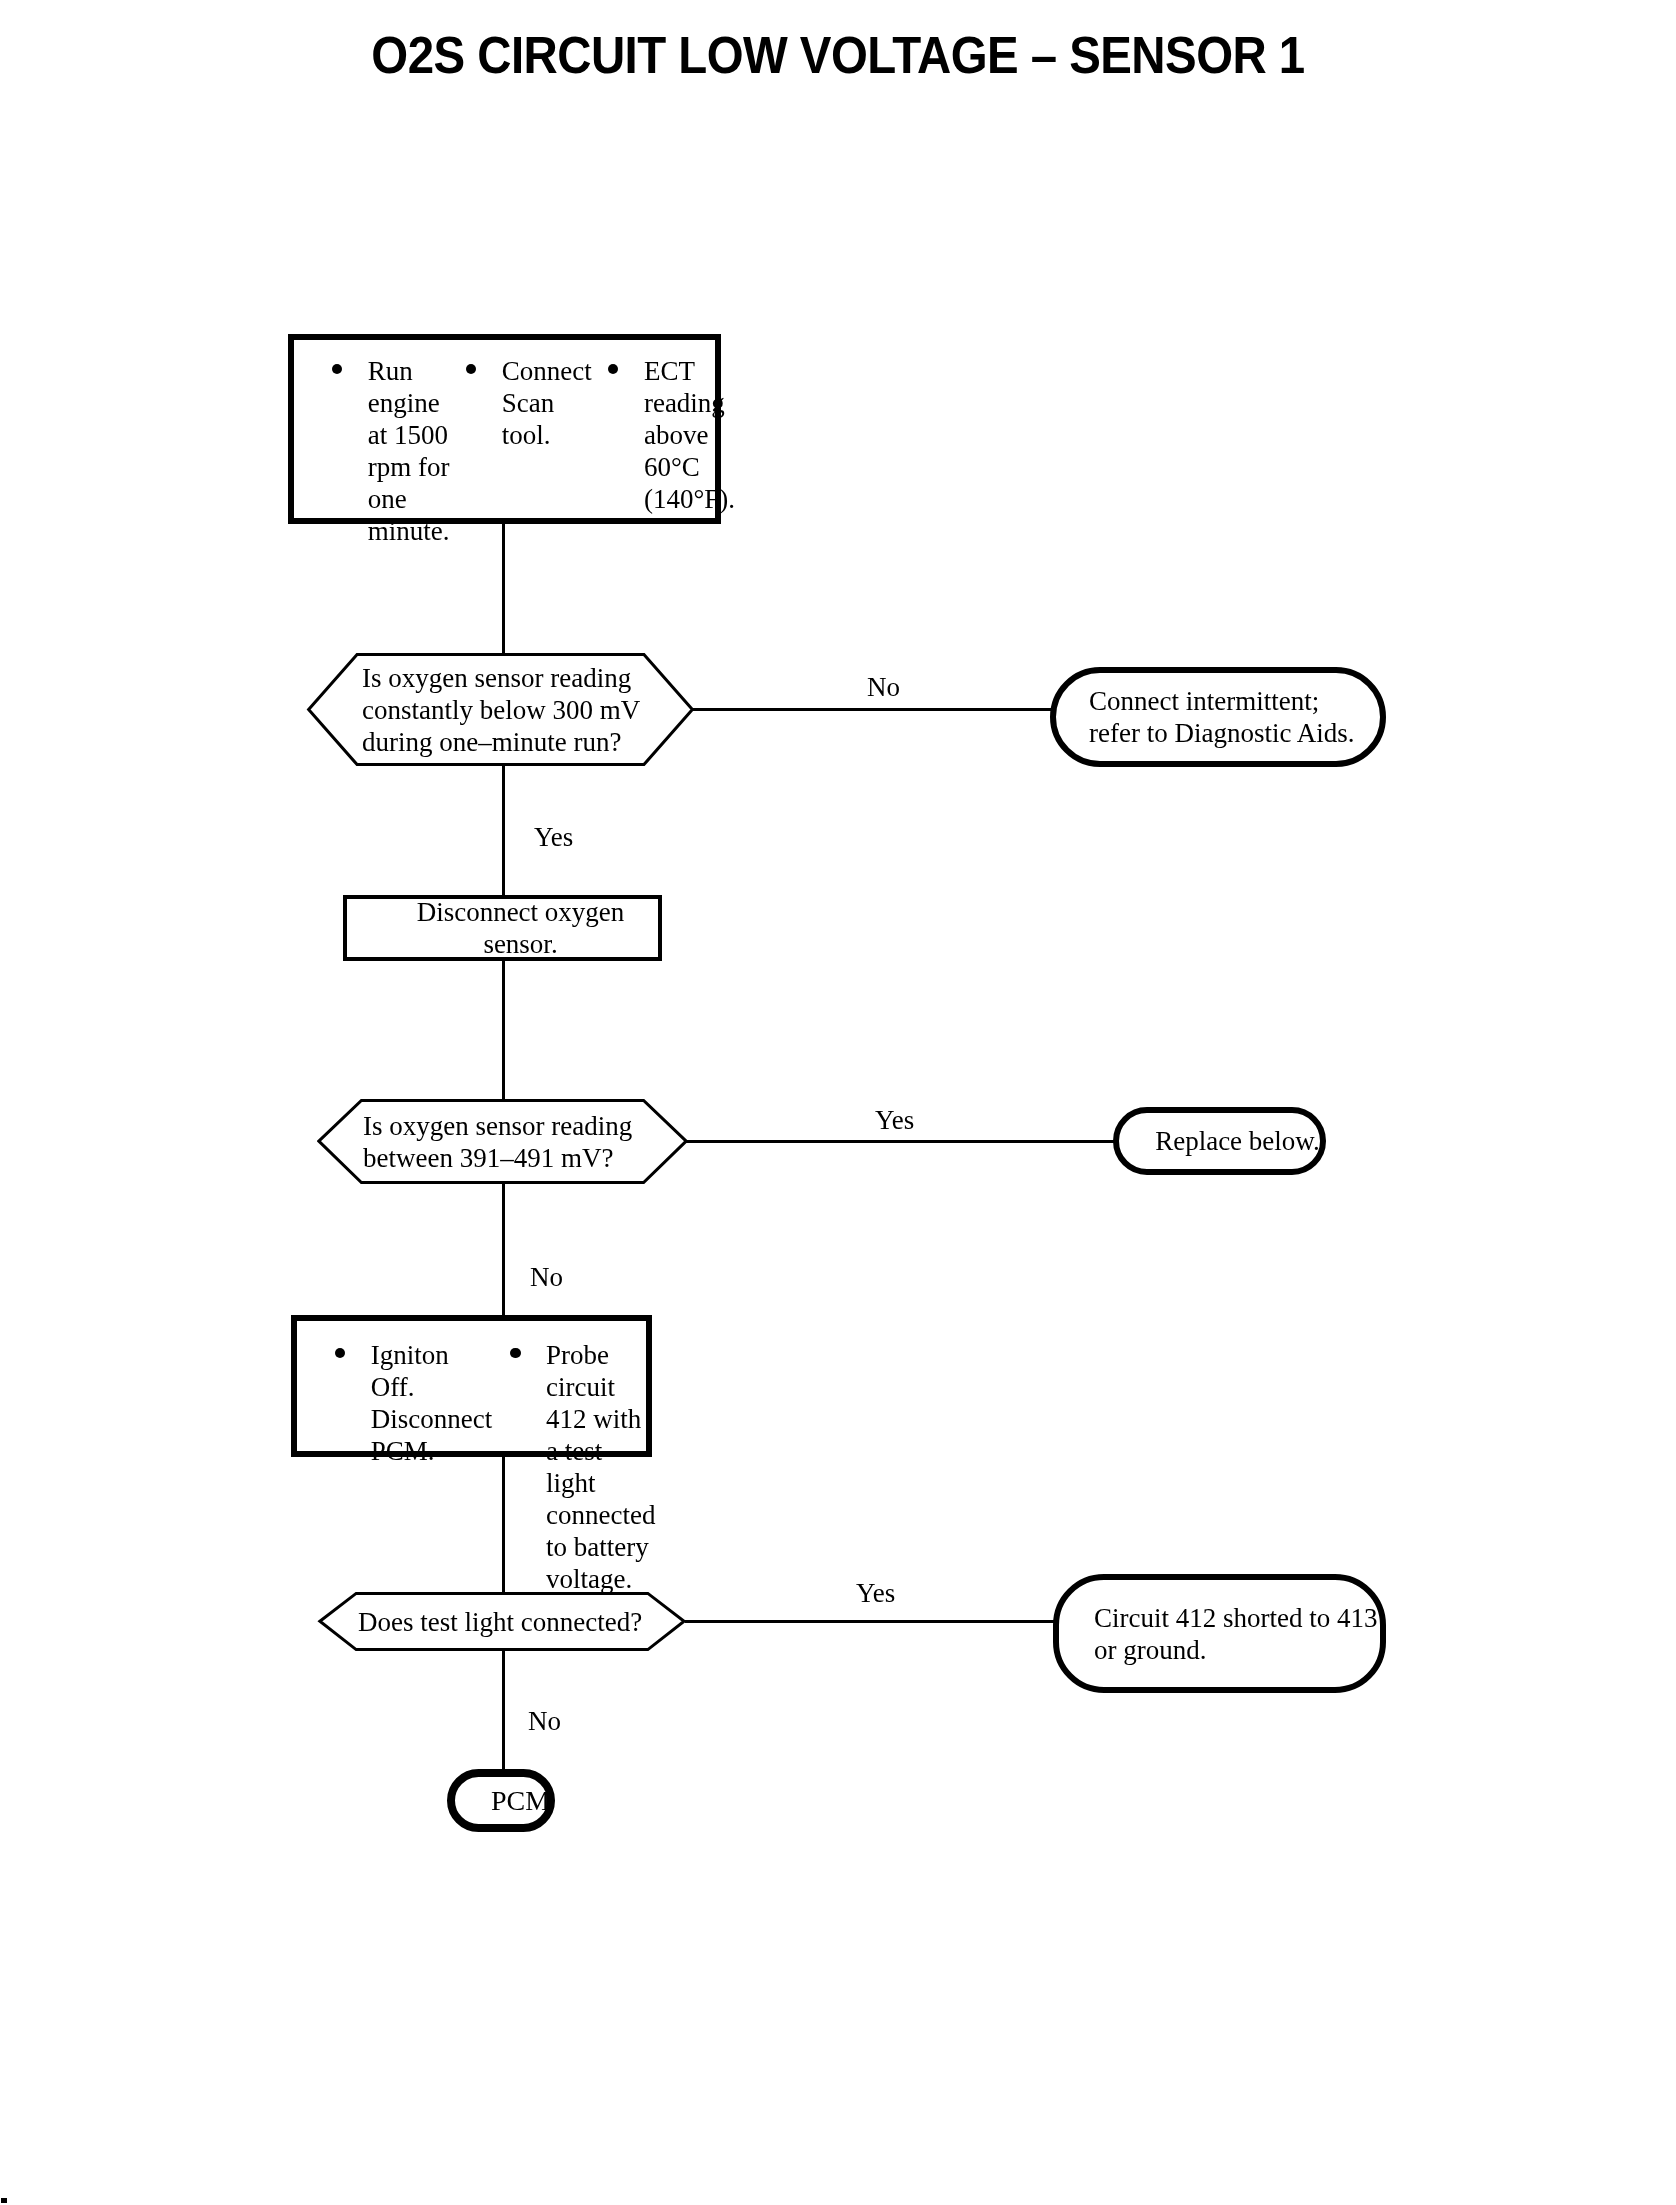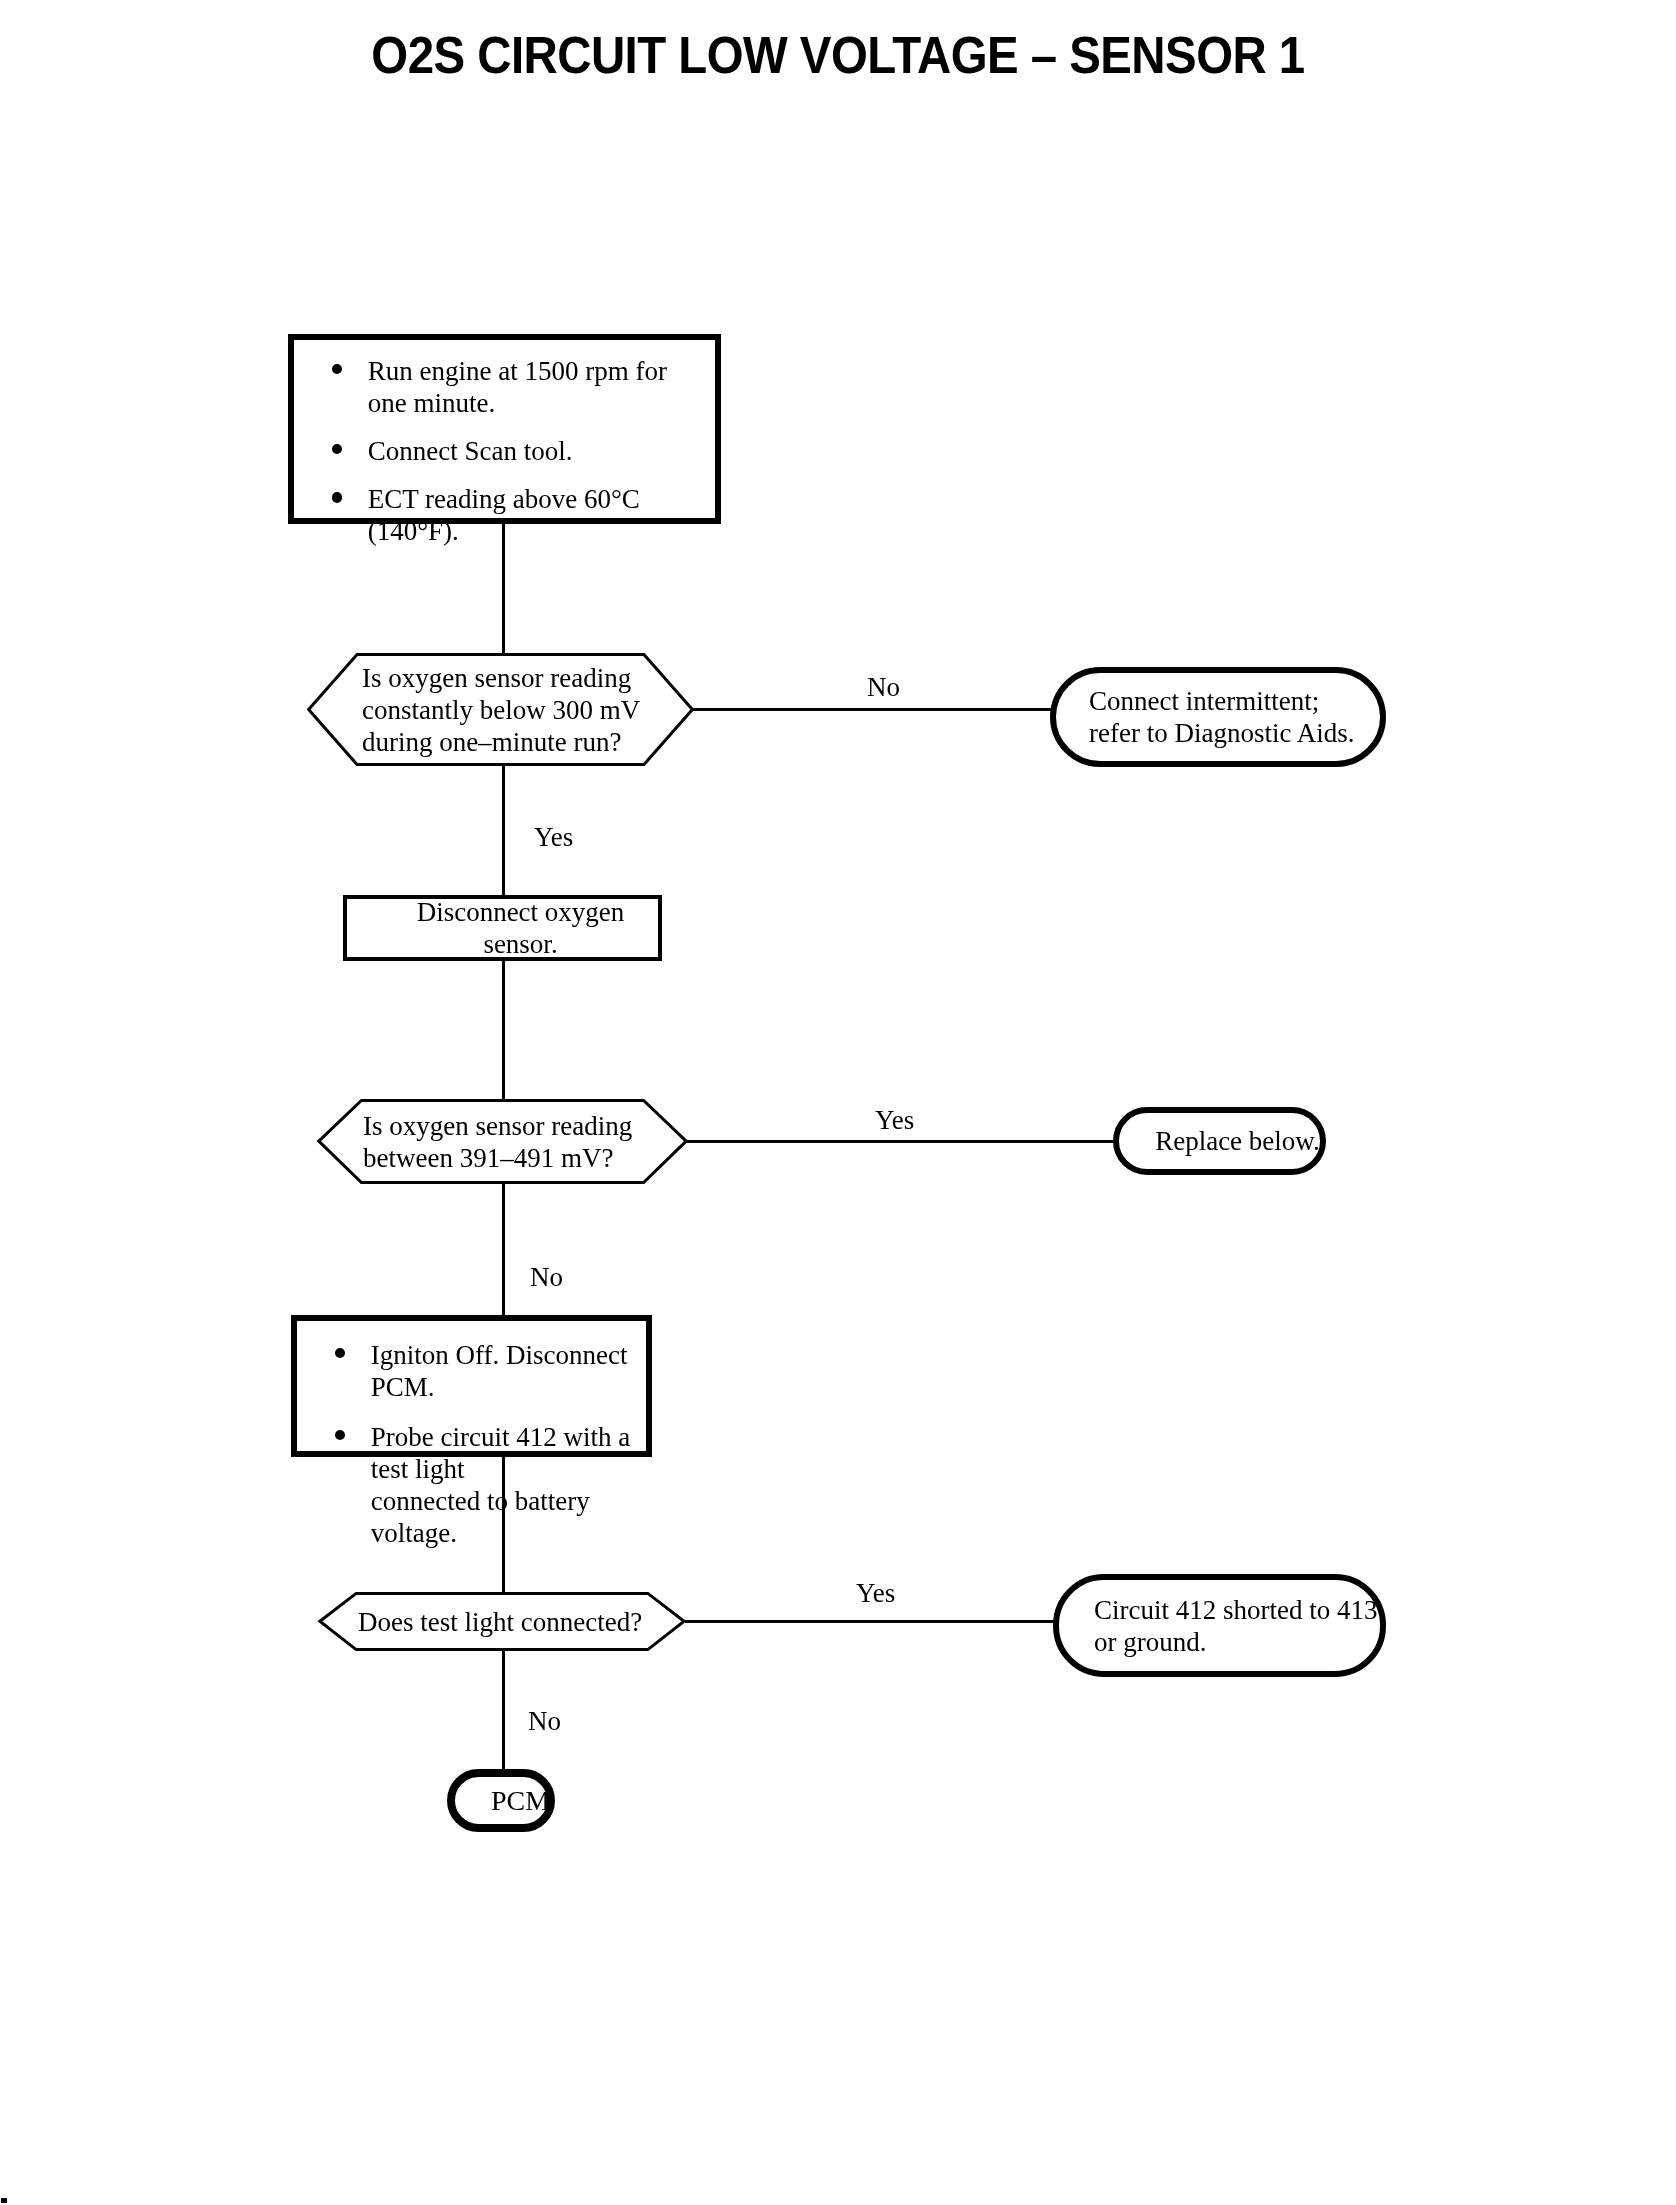--- a/index.html
+++ b/index.html
@@ -30,21 +30,21 @@
   .txt { font-size: 27px; line-height: 32px; white-space: pre-line; }
 
   .process {
     position: absolute;
     box-sizing: border-box;
     border: 6px solid #000;
     background: #fff;
   }
   .process.thin { border-width: 4.9px; }
 
-  .bullets { display: flex; flex-direction: column; }
+  .bullets { display: flex; flex-direction: row; }
   .bullet-row { display: flex; align-items: flex-start; }
   .bullet-dot {
     flex: none;
     width: 10.3px; height: 10.3px;
     border-radius: 50%;
     background: #000;
     margin: 9px 25.5px 0 0;
   }
 
   .pill {
@@ -166,21 +166,21 @@
 
   <div class="hexwrap" style="left:317px; top:1591px; width:370px; height:61px;">
     <svg viewBox="0 0 609 101">
       <polygon points="3,50 63,4 546,4 606,50 546,97 63,97" fill="#ffffff" stroke="#000000" stroke-width="5"></polygon>
     </svg>
     <div class="hextext" style="padding-left:41px;">
       <span class="txt">Does test light connected?</span>
     </div>
   </div>
 
-  <div class="pill" style="left:1053px; top:1574px; width:333px; height:103px; border-radius:51px; padding-left:35px;">
+  <div class="pill" style="left:1053px; top:1574px; width:333px; height:119px; border-radius:51px; padding-left:35px;">
     <span class="txt">Circuit 412 shorted to 413
 or ground.</span>
   </div>
 
   <div class="pill center" style="left:447px; top:1769px; width:108px; height:63px; border-radius:33px; border-width:8px;">
     <span class="txt" style="width:100%; font-size:28px;">PCM</span>
   </div>
 
   <div class="artifact" style="left:1.2px; top:2198px; width:5.5px; height:4.9px;"></div>
 

